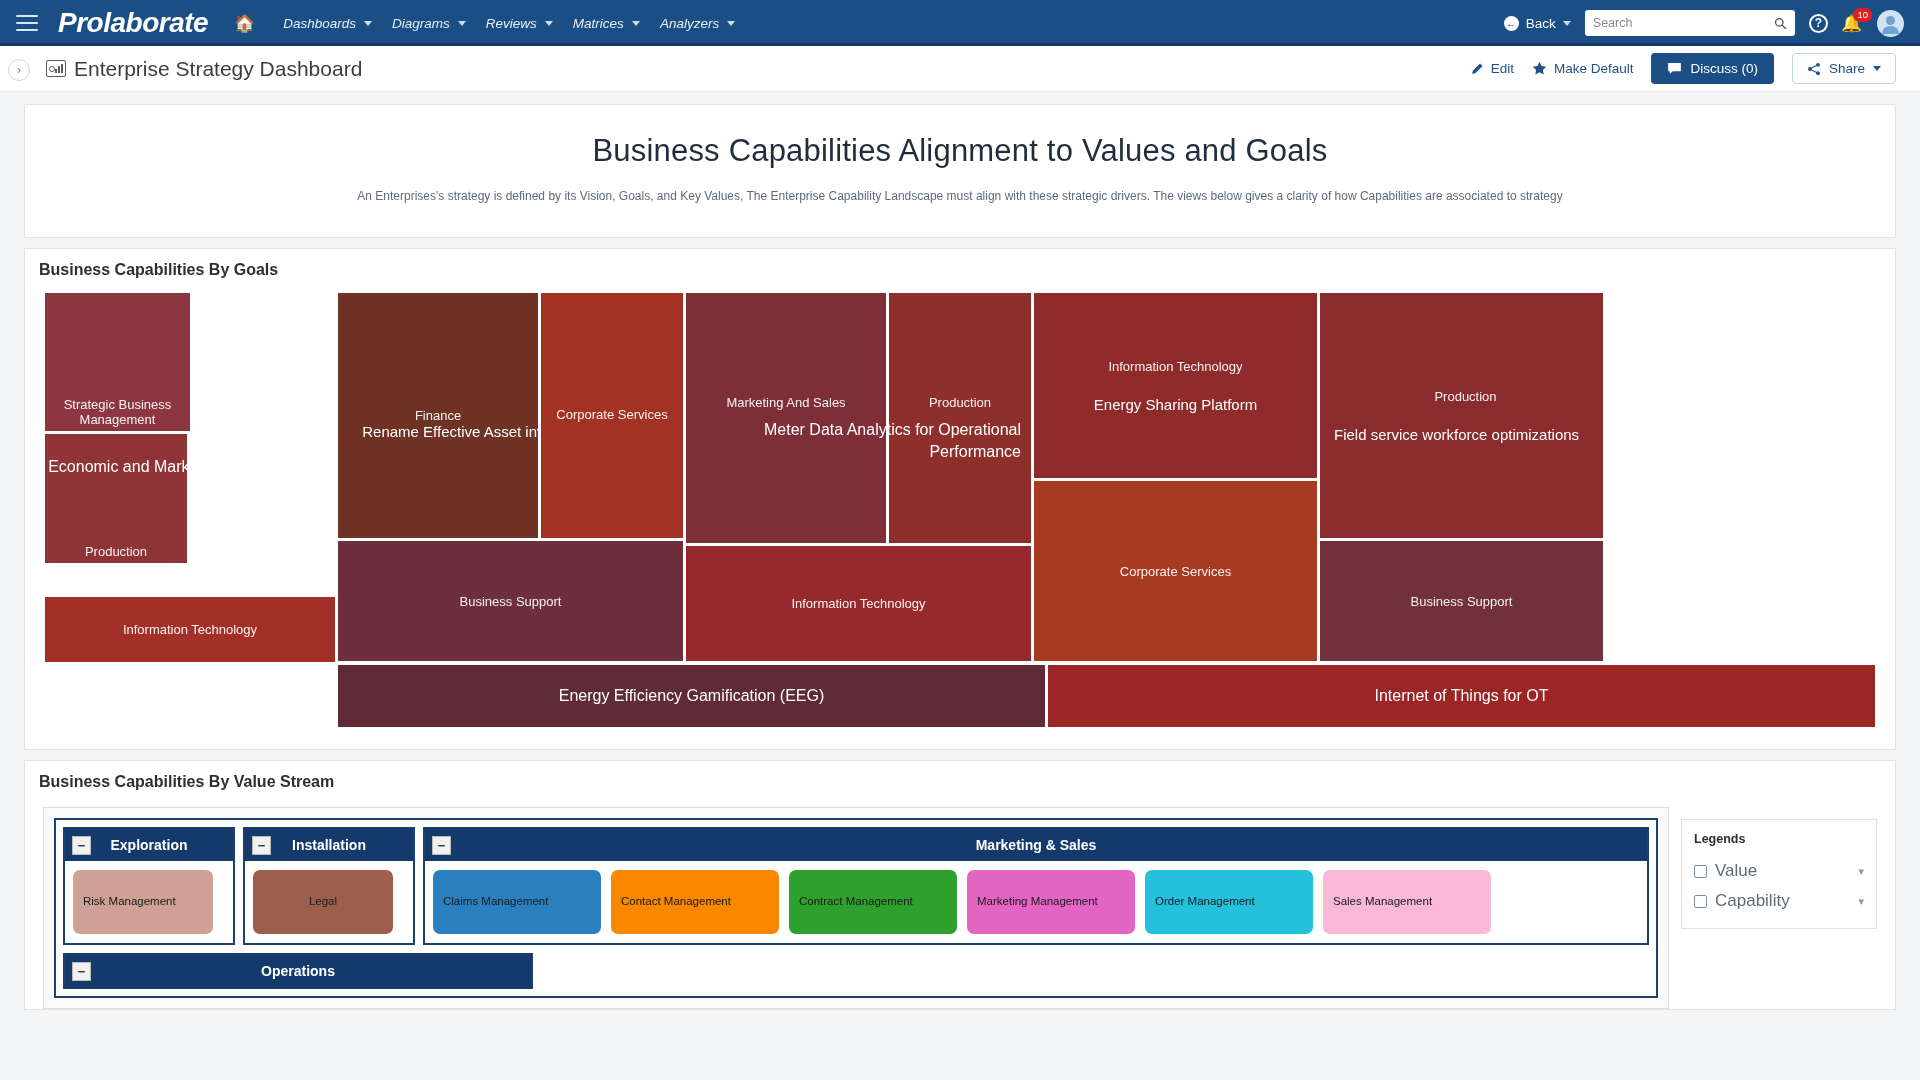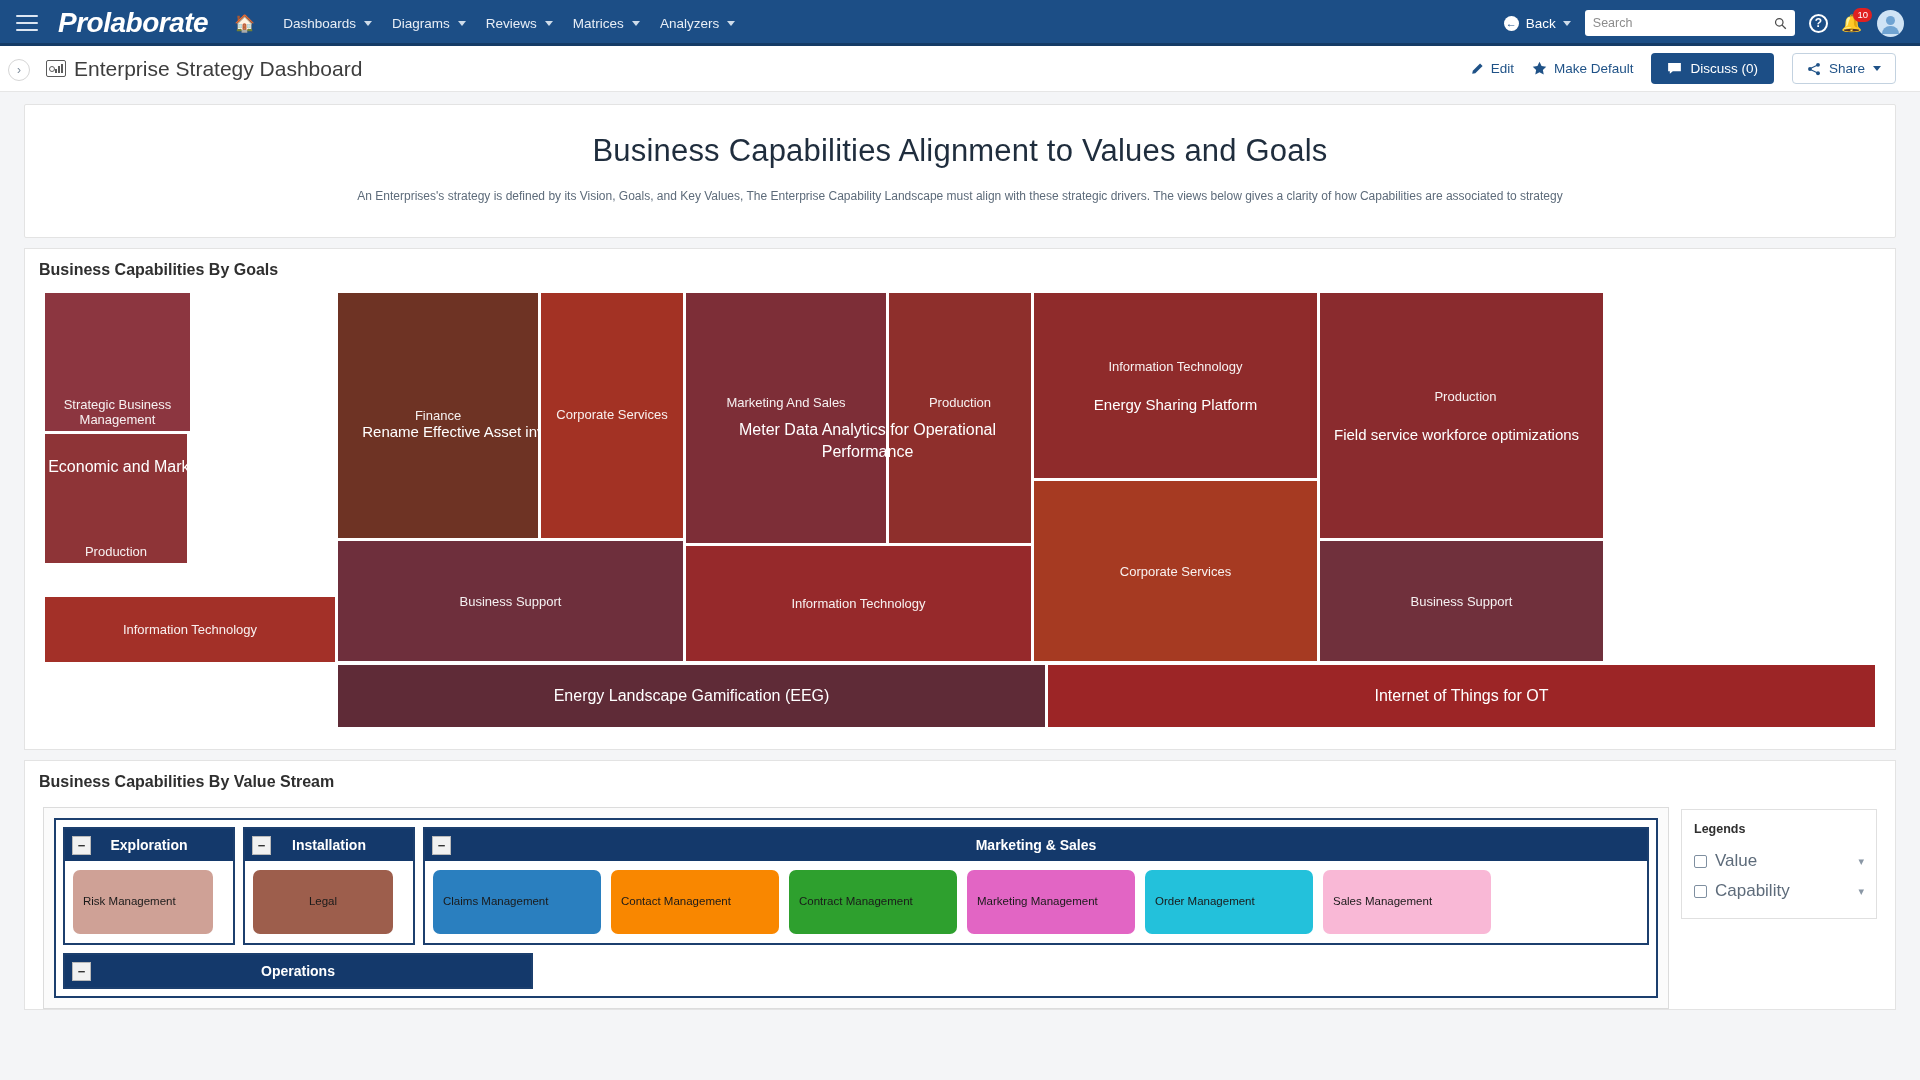--- a/index.html
+++ b/index.html
@@ -28,21 +28,21 @@
   .brand {
     color: #ffffff;
     font-size: 28px;
     font-weight: bold;
     font-style: italic;
     letter-spacing: -0.5px;
     margin-right: 26px;
     font-family: "Liberation Sans", sans-serif;
   }
   .nav-home { color:#ffffff; font-size:17px; margin-right: 20px; cursor:pointer; line-height:1; }
-  .nav-items { display: flex; align-items: center; gap: 4px; }
+  .nav-items { display: flex; align-items: center; gap: 4px; font-style: italic; }
   .nav-item {
     display:flex; align-items:center; gap:8px;
     color: #e8eef6; font-size: 13.5px; padding: 6px 8px; cursor: pointer; white-space:nowrap;
   }
   .caret { width:0;height:0;border-left:4px solid transparent;border-right:4px solid transparent;border-top:5px solid #cfdcea; }
   .nav-right { margin-left: auto; display: flex; align-items: center; gap: 14px; }
   .back-btn { display:flex; align-items:center; gap:7px; color:#ffffff; font-size:13.5px; cursor:pointer; }
   .circ-arrow {
     width:15px;height:15px;border-radius:50%;background:#fff;color:#1c4e86;
     font-size:11px; display:flex;align-items:center;justify-content:center;font-weight:bold;line-height:1;
@@ -152,21 +152,21 @@
   .vs-lane-hd .lbl { flex: 1; }
   .vs-lane-body { padding: 9px 8px; display: flex; gap: 10px; align-items: center; }
   .cap-card {
     border-radius: 7px; color: #1a1a1a; font-size: 11.5px; line-height: 1.35;
     padding: 10px 10px; display: flex; align-items: center; cursor: pointer;
   }
   .vs-row2 { margin-top: 8px; }
 
   .legends {
     width: 196px; border: 1px solid #e0e0e0; background:#fff; padding: 12px 12px;
-    align-self: flex-start; margin-top: 2px;
+    align-self: flex-start; margin-top: 12px;
   }
   .legends h4 { font-size: 12.5px; color: #2f2f2f; margin-bottom: 10px; }
   .legend-row { display:flex; align-items:center; gap:8px; padding: 5px 0; cursor:pointer; }
   .legend-row .cb { width:13px;height:13px;border:1px solid #7f8fa0;border-radius:2px;background:#fff;}
   .legend-row .lt { font-size: 17px; color: #5d6b7a; flex:1; }
   .legend-row .chev { color:#8a97a5; font-size: 11px; }
 </style>
 </head>
 <body>
 
@@ -318,21 +318,21 @@
           </div>
 
           <div class="tm-group" style="width:345px">
             <div class="tm-row" style="height:250px;position:relative">
               <div class="tm-cell" style="width:200px;background:#7d2e37;align-items:flex-start;padding-top:102px">
                 <span class="cat">Marketing And Sales</span>
               </div>
               <div class="tm-cell" style="width:142px;background:#8e2f2c;align-items:flex-start;padding-top:102px">
                 <span class="cat">Production</span>
               </div>
-              <div style="position:absolute;left:28px;right:10px;top:126px;color:#fff;font-size:16px;line-height:1.35;text-align:center">Meter Data Analytics for Operational Performance</div>
+              <div style="position:absolute;left:28px;right:10px;top:126px;color:#fff;font-size:16px;line-height:1.35;text-align:right">Meter Data Analytics for Operational Performance</div>
             </div>
             <div class="tm-cell" style="height:115px;background:#96292b">
               <span class="cat">Information Technology</span>
             </div>
           </div>
 
           <div class="tm-group" style="width:283px">
             <div class="tm-cell tm-stack" style="height:185px;background:#8f2b2b">
               <span class="cat">Information Technology</span>
               <span class="val tm-big">Energy Sharing Platform</span>
@@ -349,21 +349,21 @@
             </div>
             <div class="tm-cell" style="height:120px;background:#70303c">
               <span class="cat">Business Support</span>
             </div>
           </div>
         </div>
 
         <div class="tm-bottom">
           <div style="width:290px"></div>
           <div class="tm-cell" style="width:707px;background:#5f2b37">
-            <span class="tm-big">Energy Landscape Gamification (EEG)</span>
+            <span class="tm-big">Energy Efficiency Gamification (EEG)</span>
           </div>
           <div class="tm-cell" style="flex:1;background:#9c2526">
             <span class="tm-big">Internet of Things for OT</span>
           </div>
         </div>
 
       </div>
     </div>
   </div>
 

